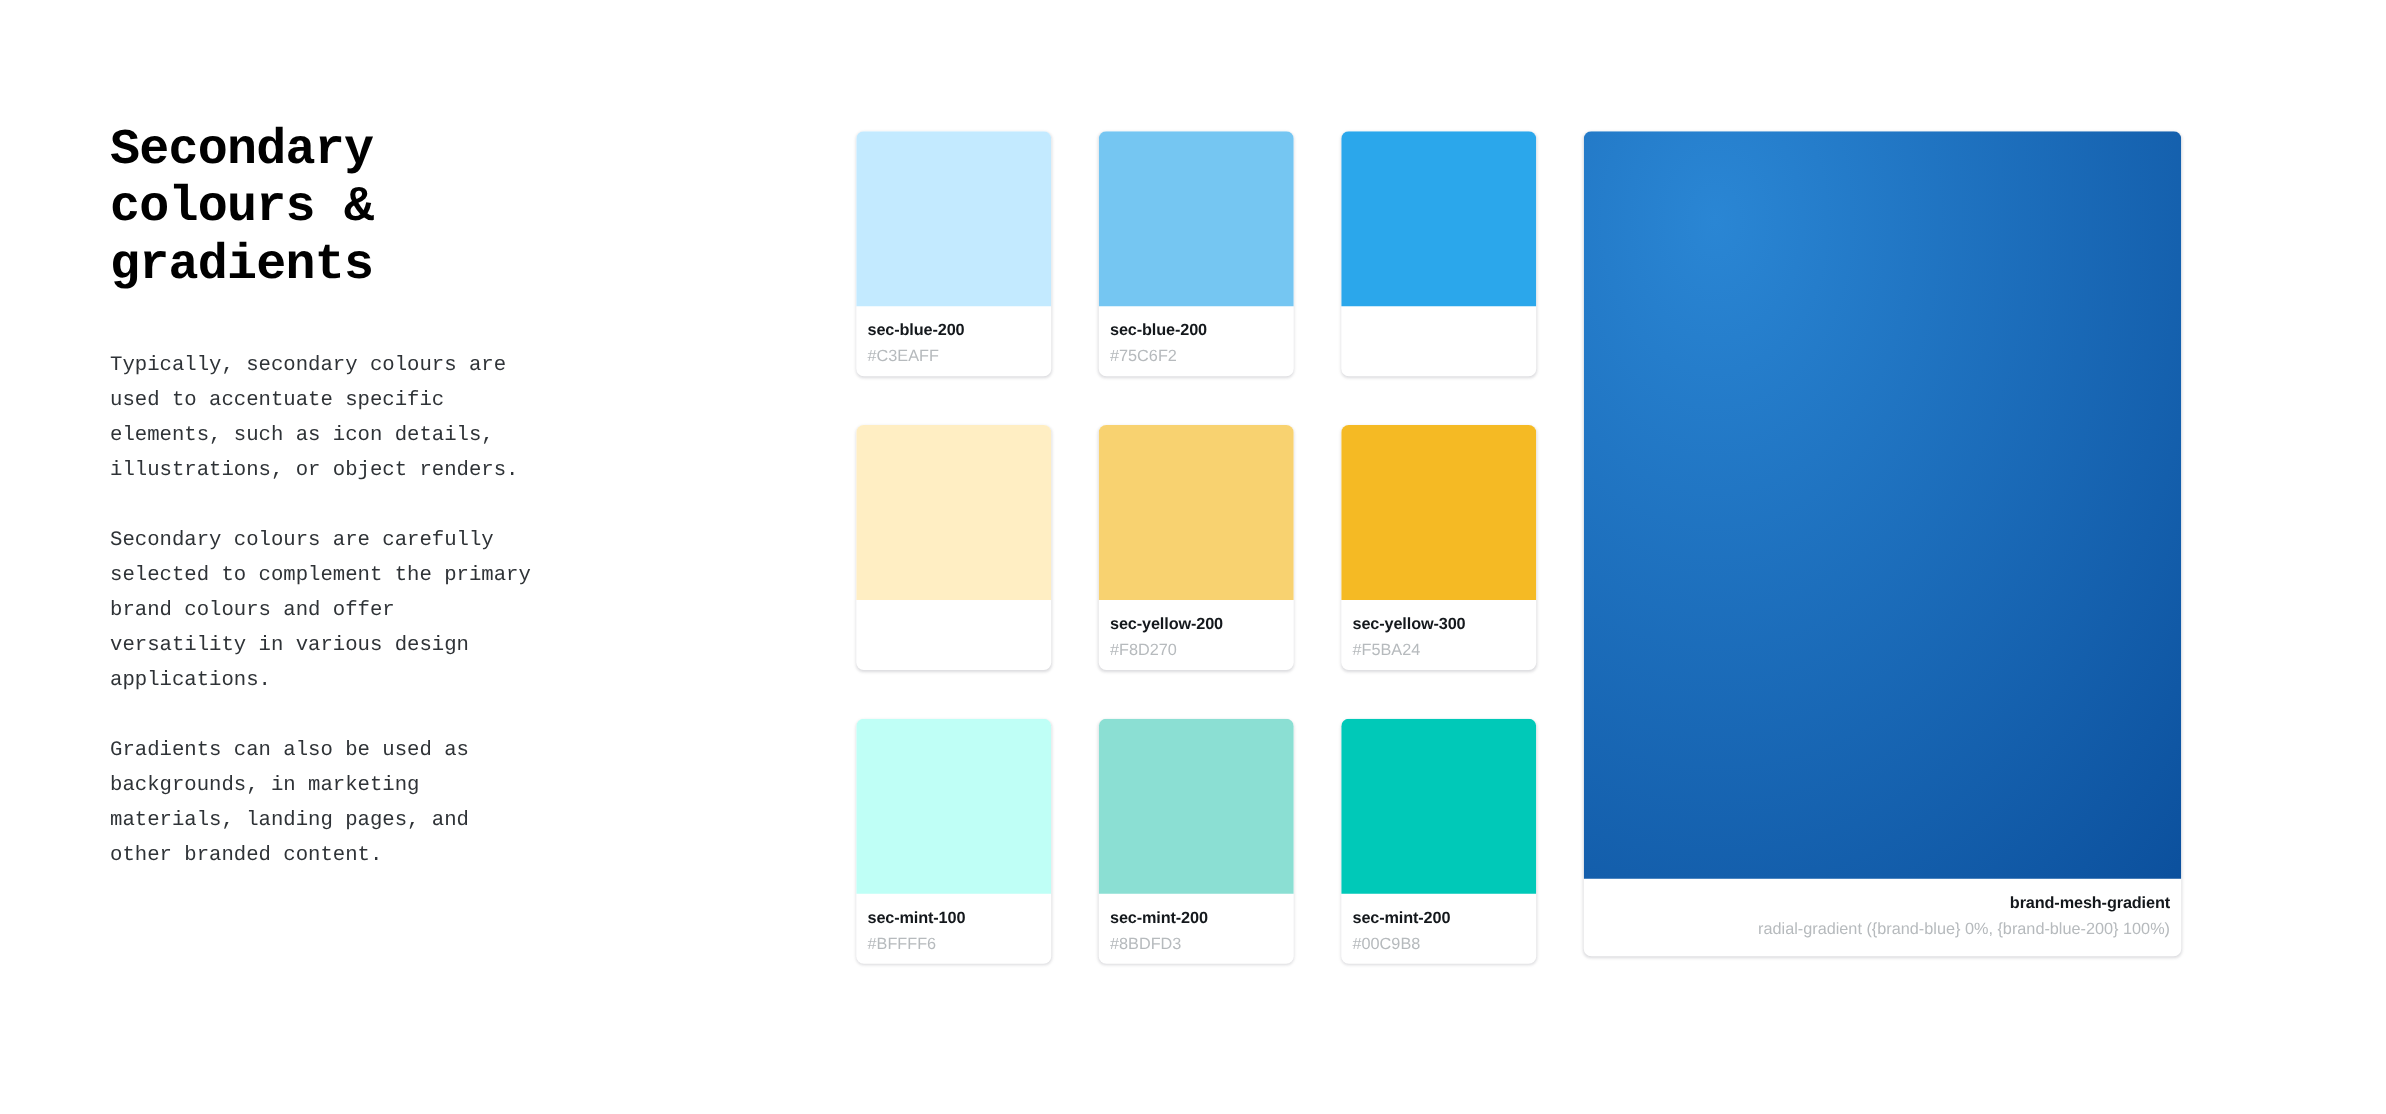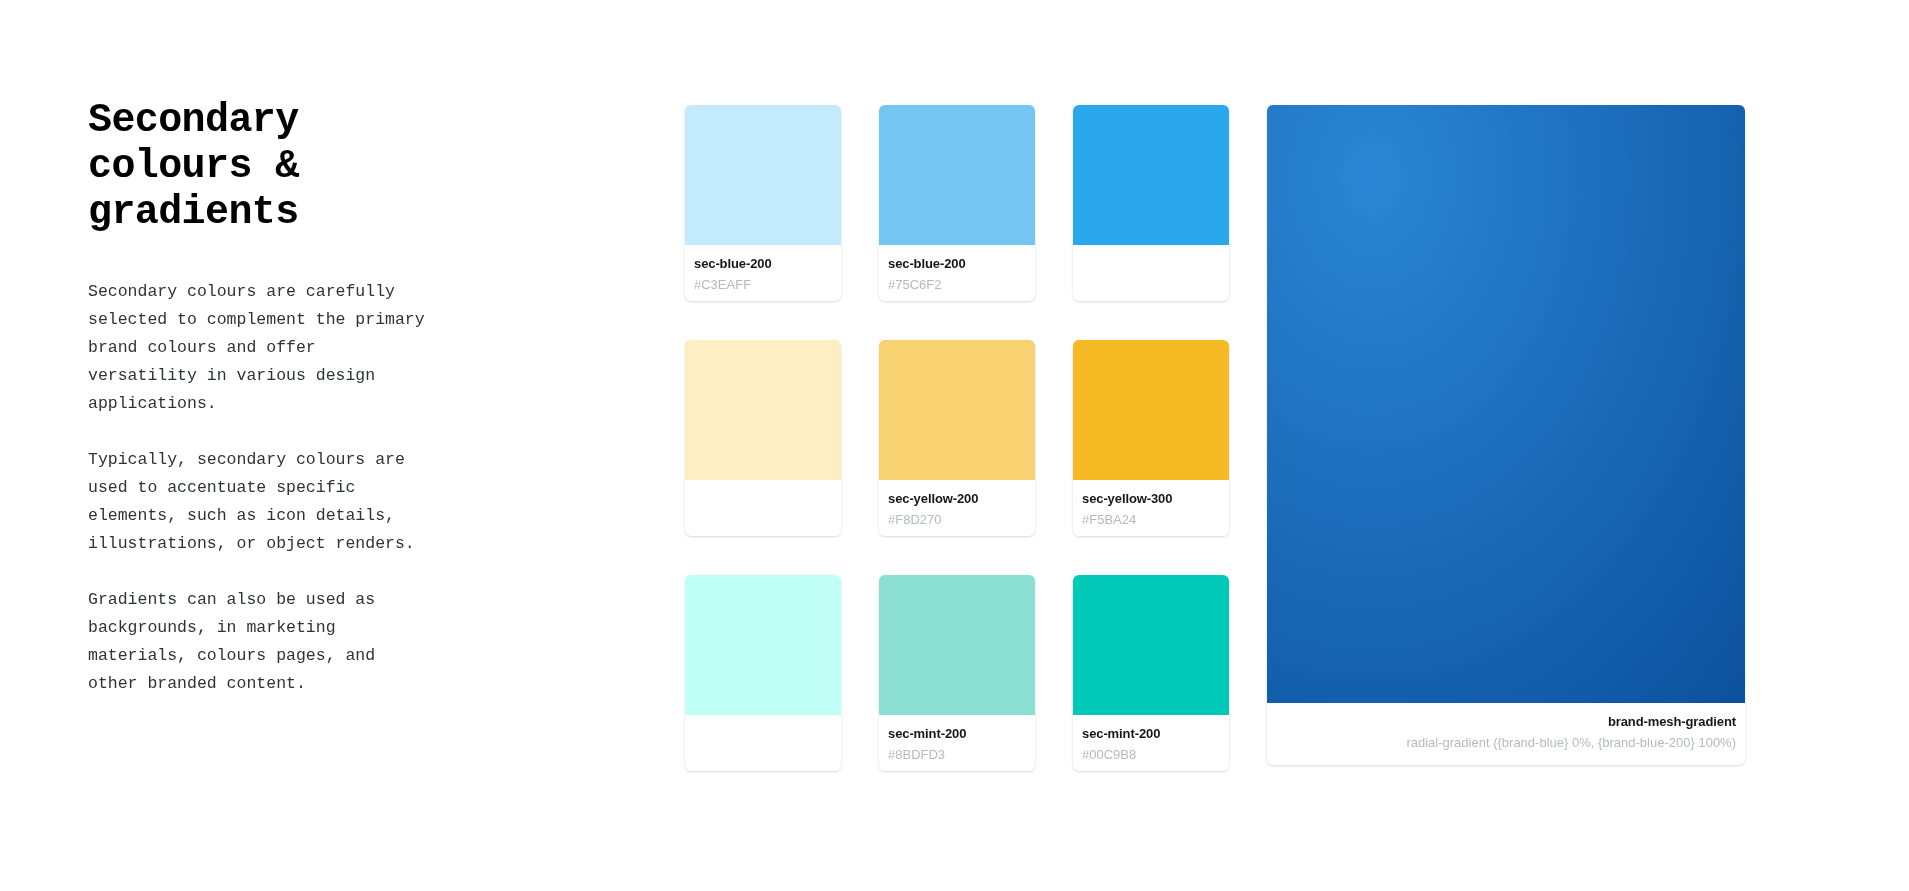--- a/index.html
+++ b/index.html
@@ -135,23 +135,23 @@
     line-height: 16px;
     white-space: nowrap;
   }
 </style>
 </head>
 <body>
 
 <div class="left-col">
   <h1 class="page-title">Secondary colours &amp; gradients</h1>
   <div class="body-copy">
+    <p class="body-para">Typically, secondary colours are used to accentuate specific elements, such as icon details, illustrations, or object renders.</p>
     <p class="body-para">Secondary colours are carefully selected to complement the primary brand colours and offer versatility in various design applications.</p>
-    <p class="body-para">Typically, secondary colours are used to accentuate specific elements, such as icon details, illustrations, or object renders.</p>
-    <p class="body-para">Gradients can also be used as backgrounds, in marketing materials, colours pages, and other branded content.</p>
+    <p class="body-para">Gradients can also be used as backgrounds, in marketing materials, landing pages, and other branded content.</p>
   </div>
 </div>
 
 <div class="palette">
 
   <div class="swatch-grid">
 
     <div class="swatch-card">
       <div class="swatch-chip" style="background-color: rgb(195, 234, 255);"></div>
       <div class="swatch-meta">
@@ -187,20 +187,24 @@
     <div class="swatch-card">
       <div class="swatch-chip" style="background-color: rgb(245, 186, 36);"></div>
       <div class="swatch-meta">
         <div class="swatch-name">sec-yellow-300</div>
         <div class="swatch-hex">#F5BA24</div>
       </div>
     </div>
 
     <div class="swatch-card">
       <div class="swatch-chip" style="background-color: rgb(191, 255, 246);"></div>
+      <div class="swatch-meta">
+        <div class="swatch-name">sec-mint-100</div>
+        <div class="swatch-hex">#BFFFF6</div>
+      </div>
     </div>
 
     <div class="swatch-card">
       <div class="swatch-chip" style="background-color: rgb(139, 223, 211);"></div>
       <div class="swatch-meta">
         <div class="swatch-name">sec-mint-200</div>
         <div class="swatch-hex">#8BDFD3</div>
       </div>
     </div>
 

